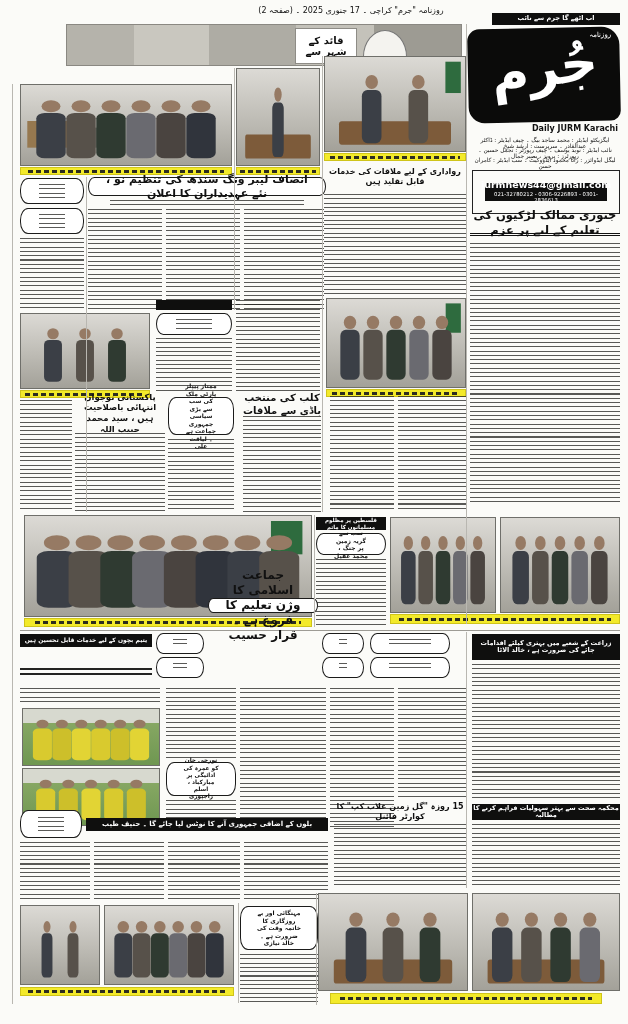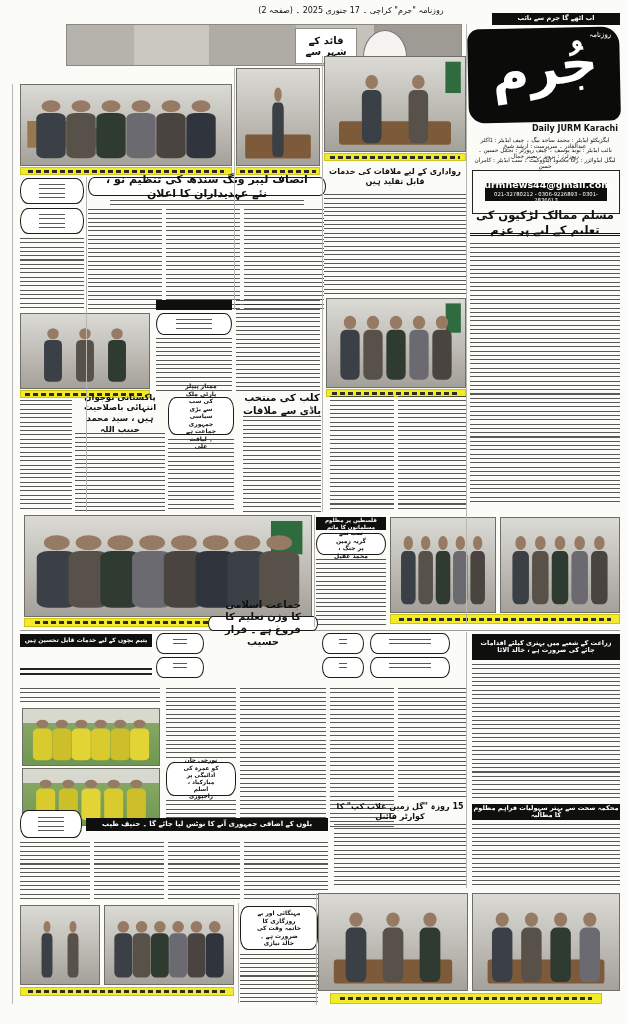--- a/index.html
+++ b/index.html
@@ -115,21 +115,21 @@
   <div class="greek" style="width:82%;height:62%"></div>
 </div>
 <div class="abs greek" style="left:20px;top:238px;width:64px;height:72px"></div>
 
 <div class="abs obox urdu" style="left:88px;top:177px;width:238px;height:19px;font-size:11px">انصاف لیبر ونگ سندھ کی تنظیم نو ، نئے عہدیداران کا اعلان</div>
 <div class="abs greek" style="left:110px;top:200px;width:194px;height:5px"></div>
 <div class="abs greek" style="left:88px;top:209px;width:74px;height:101px"></div>
 <div class="abs greek" style="left:166px;top:209px;width:74px;height:101px"></div>
 <div class="abs greek" style="left:244px;top:209px;width:80px;height:101px"></div>
 
-<div class="abs hl urdu" style="left:470px;top:212px;width:150px;height:24px;font-size:11.5px;border-bottom:3px double #111">مسلم ممالک لڑکیوں کی تعلیم کے لیے پر عزم</div>
+<div class="abs hl urdu" style="left:470px;top:212px;width:150px;height:24px;font-size:11.5px;border-bottom:3px double #111">جنوری ممالک لڑکیوں کی تعلیم کے لیے پر عزم</div>
 <div class="abs greek" style="left:470px;top:243px;width:150px;height:262px"></div>
 
 <div class="abs photo" style="left:20px;top:313px;width:130px;height:76px">
     <svg viewBox="0 0 100 60" preserveAspectRatio="none" class="ph-svg">
       <circle cx="25" cy="16" r="4.5" fill="#967a64"></circle>
       <rect x="18" y="21" width="14" height="34" rx="4" fill="#3b3f46"></rect>
       <circle cx="50" cy="16" r="4.5" fill="#967a64"></circle>
       <rect x="43" y="21" width="14" height="34" rx="4" fill="#57514a"></rect>
       <circle cx="75" cy="16" r="4.5" fill="#967a64"></circle>
       <rect x="68" y="21" width="14" height="34" rx="4" fill="#2f3a31"></rect>
@@ -243,21 +243,21 @@
 <div class="abs hrule" style="left:20px;top:630px;width:600px;height:1px"></div>
 
 <div class="abs bar urdu" style="left:20px;top:634px;width:132px;height:13px;font-size:6px">یتیم بچوں کے لیے خدمات قابل تحسین ہیں</div>
 <div class="abs obox" style="left:156px;top:633px;width:48px;height:21px">
   <div class="greek" style="width:84%;height:56%"></div>
 </div>
 <div class="abs obox" style="left:156px;top:657px;width:48px;height:21px">
   <div class="greek" style="width:84%;height:56%"></div>
 </div>
 
-<div class="abs obox urdu" style="left:208px;top:616px;width:110px;height:15px;font-size:10px">جماعت اسلامی کا وژن تعلیم کا فروغ ہے ۔ قرار حسیب</div>
+<div class="abs obox urdu" style="left:208px;top:598px;width:110px;height:15px;font-size:12px">جماعت اسلامی کا وژن تعلیم کا فروغ ہے ۔ قرار حسیب</div>
 
 <div class="abs obox" style="left:322px;top:633px;width:42px;height:21px">
   <div class="greek" style="width:84%;height:56%"></div>
 </div>
 <div class="abs obox" style="left:322px;top:657px;width:42px;height:21px">
   <div class="greek" style="width:84%;height:56%"></div>
 </div>
 <div class="abs obox" style="left:370px;top:633px;width:80px;height:21px">
   <div class="greek" style="width:86%;height:56%"></div>
 </div>
@@ -303,21 +303,21 @@
 
 <div class="abs greek" style="left:166px;top:688px;width:70px;height:70px"></div>
 <div class="abs obox urdu" style="left:166px;top:762px;width:70px;height:34px;font-size:5.8px">نورخی خان کو عمرہ کی ادائیگی پر مبارکباد ، اسلم راجپوری</div>
 <div class="abs greek" style="left:166px;top:800px;width:70px;height:26px"></div>
 
 <div class="abs greek" style="left:240px;top:688px;width:86px;height:140px"></div>
 <div class="abs greek" style="left:330px;top:688px;width:64px;height:140px"></div>
 <div class="abs greek" style="left:398px;top:688px;width:68px;height:112px"></div>
 
 <div class="abs greek" style="left:472px;top:664px;width:148px;height:136px"></div>
-<div class="abs bar urdu" style="left:472px;top:804px;width:148px;height:16px;font-size:6.5px">محکمہ صحت سے بہتر سہولیات فراہم مظلوم کا مطالبہ</div>
+<div class="abs bar urdu" style="left:472px;top:804px;width:148px;height:16px;font-size:6.5px">محکمہ صحت سے بہتر سہولیات فراہم کرنے کا مطالبہ</div>
 <div class="abs greek" style="left:472px;top:824px;width:148px;height:64px"></div>
 
 <div class="abs obox" style="left:20px;top:810px;width:62px;height:28px">
   <div class="greek" style="width:84%;height:62%"></div>
 </div>
 <div class="abs bar urdu" style="left:86px;top:818px;width:242px;height:13px;font-size:7px">بلوں کے اضافی جمہوری آنے کا نوٹس لیا جائے گا ۔ حنیف طیب</div>
 
 <div class="abs hl urdu" style="left:334px;top:804px;width:132px;height:16px;font-size:8px">15 روزہ "گل زمین غلاب کپ" کا کوارٹر فائنل</div>
 <div class="abs greek" style="left:334px;top:824px;width:132px;height:64px"></div>
 

